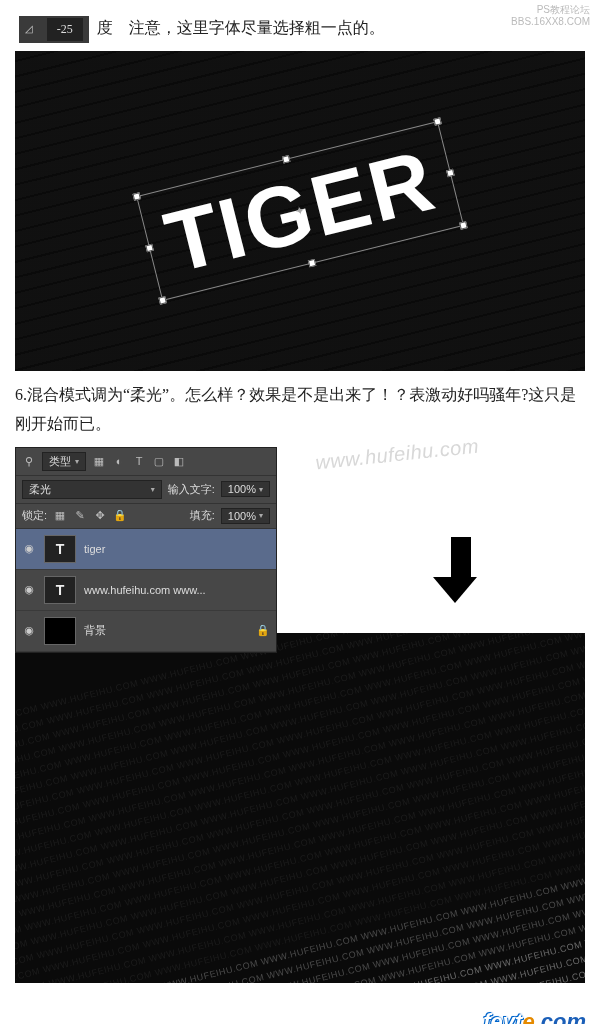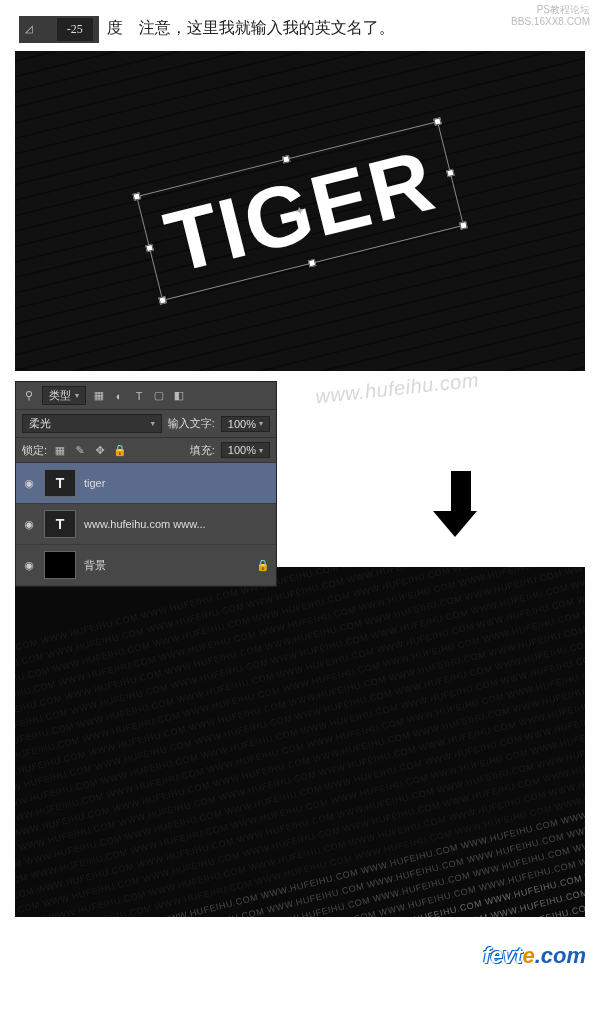--- a/index.html
+++ b/index.html
@@ -44,21 +44,21 @@
     margin: 0 4px;
   }
   .inline-input .tri {
     font-size: 10px;
     margin-right: 4px;
     color: #ccc;
   }
   .inline-input .val {
     background: #222;
     padding: 1px 10px;
-    margin-left: 20px;
+    margin-left: 10px;
   }
   
   .canvas1 {
     width: 570px;
     height: 320px;
     background: #0a0a0a;
     position: relative;
     overflow: hidden;
     margin: 4px 0 10px 0;
   }
@@ -271,41 +271,44 @@
     <div>BBS.16XX8.COM</div>
   </div>
 
   <div class="instruction">
     <span class="inline-input">
       <span class="tri">◿</span>
       <span class="val">-25</span>
     </span>
     <span>度</span>
     &nbsp;&nbsp;
-    <span>注意，这里我就输入我的英文名了。</span>
+    <span>注意，这里字体尽量选择粗一点的。</span>
   </div>
 
   <div class="canvas1">
     <div class="stripes"></div>
     <div class="tiger-wrap">
       <div class="tiger-box">
         <span class="tiger-text">TIGER</span>
         <div class="handle h-tl"></div>
         <div class="handle h-tr"></div>
         <div class="handle h-bl"></div>
         <div class="handle h-br"></div>
         <div class="handle h-tm"></div>
         <div class="handle h-bm"></div>
         <div class="handle h-ml"></div>
         <div class="handle h-mr"></div>
         <div class="center-mark">✦</div>
       </div>
     </div>
   </div>
 
+  <div class="instruction">
+    <span>6.混合模式调为“柔光”。怎么样？效果是不是出来了！？表激动好吗骚年?这只是刚开始而已。</span>
+  </div>
 
   <div class="bottom-area">
 
     <div class="wm-url">www.hufeihu.com</div>
 
     <div class="layers-panel">
       <div class="lp-row">
         <span class="ico">⚲</span>
         <span class="sel">
           <span>类型</span>

